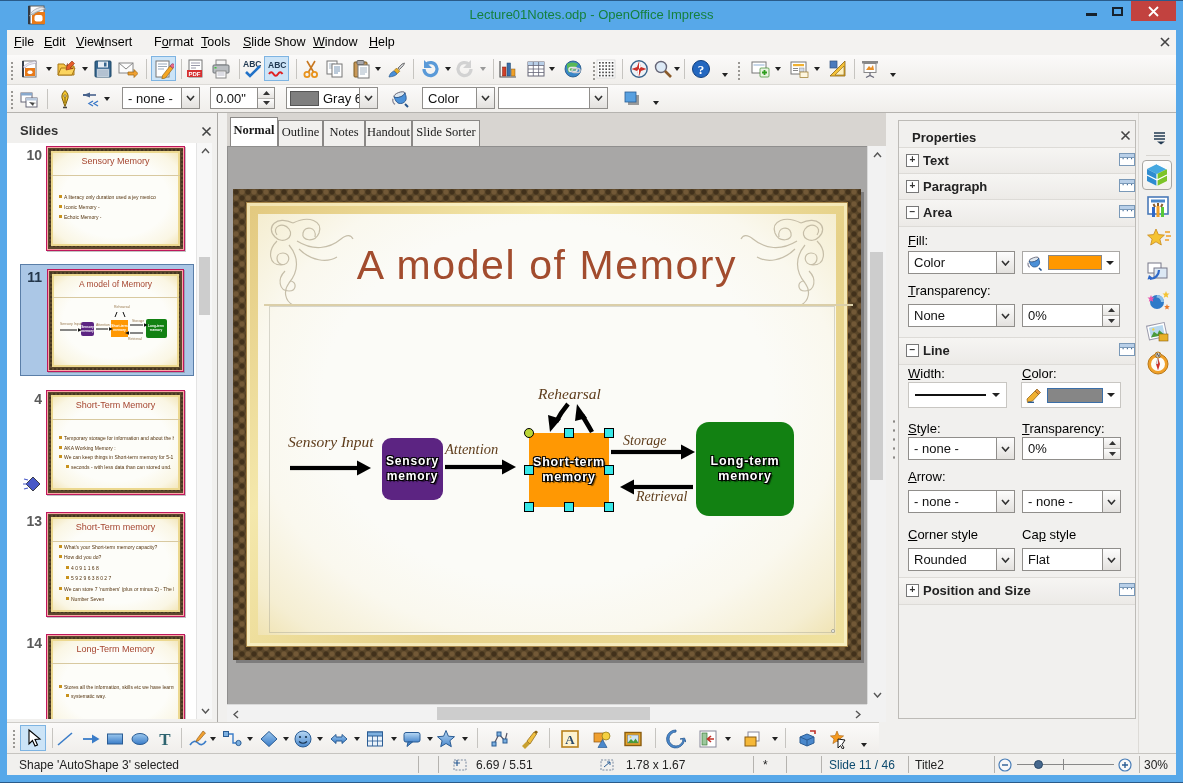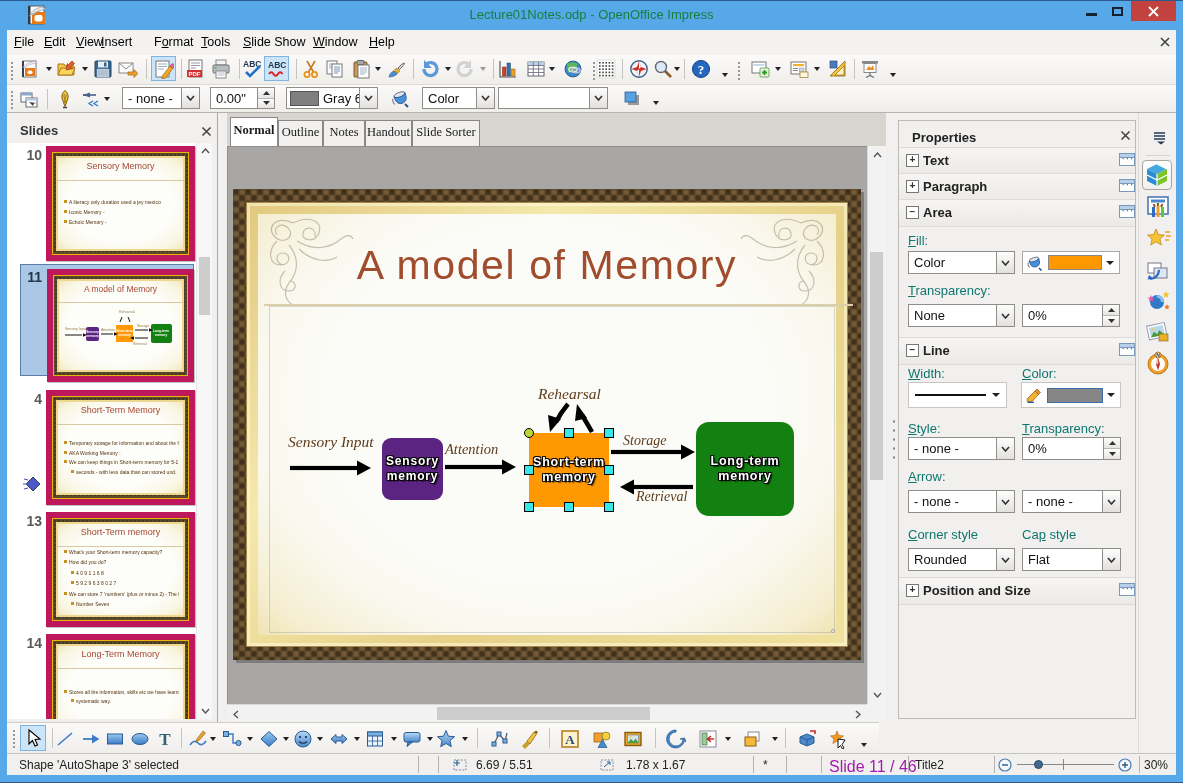--- a/index.html
+++ b/index.html
@@ -5,31 +5,31 @@
 html,body{margin:0;padding:0}
 body{width:1183px;height:783px;position:relative;overflow:hidden;
  font-family:"Liberation Sans",sans-serif;background:#f1f0ee;font-size:12px;color:#1a1a1a}
 .abs{position:absolute}
 .cb{position:absolute;background:#fff;border:1px solid #908e8b;display:flex;align-items:center;font-size:13px;color:#111}
 .cbt{flex:1;padding-left:5px;white-space:nowrap;overflow:hidden}
 .cbb{width:17px;align-self:stretch;border-left:1px solid #908e8b;background:linear-gradient(#fdfdfd,#e3e1de);display:flex;align-items:center;justify-content:center}
 .spn{width:16px;align-self:stretch;border-left:1px solid #908e8b;display:flex;flex-direction:column}
 .spn div{flex:1;display:flex;align-items:center;justify-content:center;background:linear-gradient(#fdfdfd,#e6e4e1)}
 .spn div:first-child{border-bottom:1px solid #b9b7b4}
-.lbl{position:absolute;font-size:13px;color:#0f766e;white-space:nowrap}
+.lbl{position:absolute;font-size:13px;color:#000000;white-space:nowrap}
 .shdr{position:absolute;font-size:13px;font-weight:bold;color:#222;white-space:nowrap}
 .pbox{position:absolute;width:11px;height:11px;border:1px solid #777;background:#fff;font:bold 10px/9px "Liberation Sans";text-align:center;color:#333}
 .dlg{position:absolute;width:14px;height:11px;border:1px solid #7a99b8;background:#fff}
 .dlg:before{content:"";position:absolute;left:0;right:0;top:0;height:3px;background:#b8cfe8;border-bottom:1px solid #7a99b8}
 .dlg:after{content:"···";position:absolute;left:1px;top:2px;font:bold 7px/7px "Liberation Mono";color:#335e8e;letter-spacing:0}
 u{text-decoration:underline}
 .mi{position:absolute;top:35px;font-size:12.5px;color:#000}
 svg{display:block}
 .thumbnum{position:absolute;width:24px;text-align:right;font-size:14px;font-weight:bold;color:#5a5a5a}
-.minislide{position:absolute;background:#eab308;border:6px solid #be185d;box-shadow:1px 1px 0 rgba(120,120,120,.45)}
+.minislide{position:absolute;background:#fca5a5;border:1px solid #be185d;box-shadow:1px 1px 0 rgba(120,120,120,.45)}
 .msframe{position:absolute;inset:1px;background:#5c482c;background-image:radial-gradient(circle,rgba(0,0,0,.25) .8px,transparent 1.3px);background-size:4px 4px}
 .msgold{position:absolute;inset:4px;background:#ecd88f}
 .mspaper{position:absolute;inset:6px;background:radial-gradient(ellipse at center,#fdfdf9 60%,#faf6e4 85%,#f3e7bd 100%)}
 .mstitle{position:absolute;left:0;right:0;text-align:center;font-size:9px;color:#a5452f;white-space:nowrap}
 .msline{position:absolute;left:4px;right:4px;height:1px;background:#d8c9a0}
 .msb{position:absolute;font-size:5px;line-height:6px;color:#53330e;white-space:nowrap;overflow:hidden}
 .msb i{display:inline-block;width:3px;height:3px;background:#c8921c;margin-right:2px;vertical-align:1px}
 .boxlbl{position:absolute;display:flex;align-items:center;justify-content:center;text-align:center;color:#fff;font-weight:bold;font-size:12.5px;line-height:15px;letter-spacing:0.8px;
  text-shadow:-1px -1px 0 #000,1px -1px 0 #000,-1px 1px 0 #000,1px 1px 0 #000,2px 2px 1px rgba(0,0,0,.55)}
 .ital{position:absolute;font-family:"Liberation Serif",serif;font-style:italic;font-size:15.5px;color:#5e3c1b;white-space:nowrap}
@@ -1077,21 +1077,21 @@
       <svg width="14" height="12" viewBox="0 0 14 12" style="">
         <rect x="1" y="1" width="12" height="10" fill="none" stroke="#7a8aa0" stroke-dasharray="2 1.4"></rect>
         <path d="M4 8 L10 3 M10 3 l-3 0 m3 0 l0 3" stroke="#2a5c94" stroke-width="1"></path>
       </svg>
     </div>
     <div class="abs" style="left:619px;top:4px;font-size:12px;color:#222;white-space:nowrap">1.78 x 1.67</div>
     <div class="abs" style="left:746px;top:2px;width:1px;height:17px;background:#b5b3af"></div>
     <div class="abs" style="left:756px;top:4px;font-size:12px;color:#222;white-space:nowrap">*</div>
     <div class="abs" style="left:779px;top:2px;width:1px;height:17px;background:#b5b3af"></div>
     <div class="abs" style="left:814px;top:2px;width:1px;height:17px;background:#b5b3af"></div>
-    <div class="abs" style="left:822px;top:4px;font-size:16px;color:#a21caf;white-space:nowrap">Slide 11 / 46</div>
+    <div class="abs" style="left:822px;top:4px;font-size:12px;color:#0c4a6e;white-space:nowrap">Slide 11 / 46</div>
     <div class="abs" style="left:901px;top:2px;width:1px;height:17px;background:#b5b3af"></div>
     <div class="abs" style="left:908px;top:4px;font-size:12px;color:#222;white-space:nowrap">Title2</div>
     <div class="abs" style="left:987px;top:2px;width:1px;height:17px;background:#b5b3af"></div>
     <div class="abs" style="left:991px;top:4px">
       <svg width="14" height="14" viewBox="0 0 14 14" style="">
         <circle cx="7" cy="7" r="6" fill="#f8f8f8" stroke="#4a7eb8" stroke-width="1.2"></circle>
         <path d="M4 7 h6" stroke="#2a5c94" stroke-width="1.4"></path>
       </svg>
     </div>
     <div class="abs" style="left:1010px;top:10px;width:97px;height:1px;background:#888"></div>

